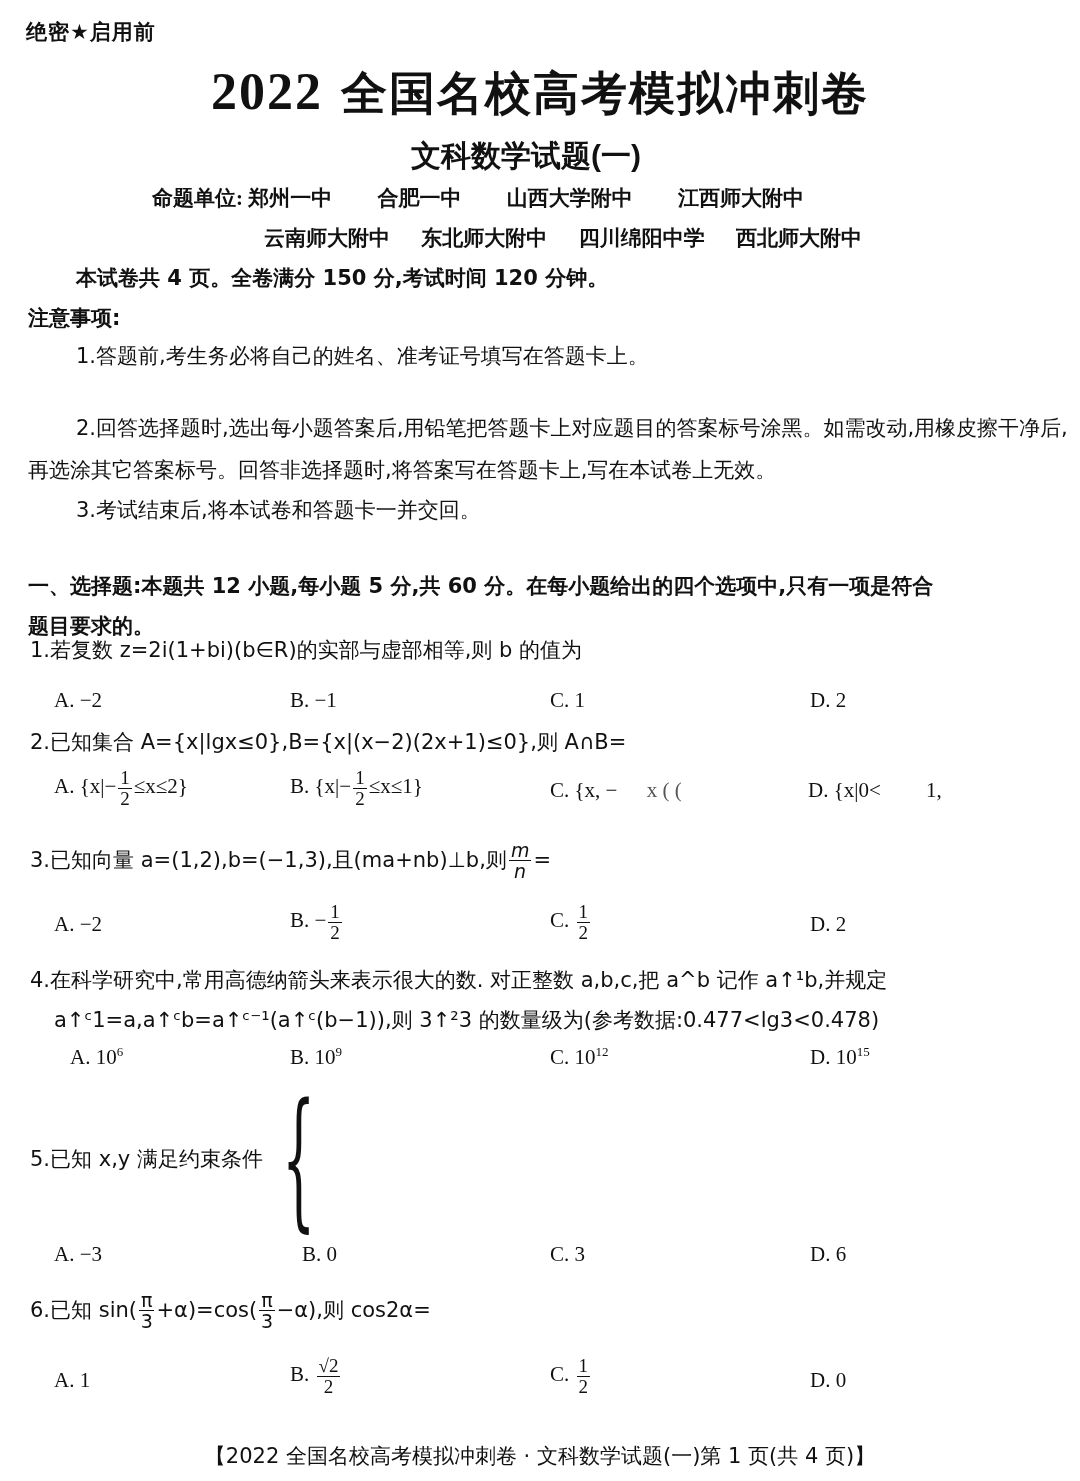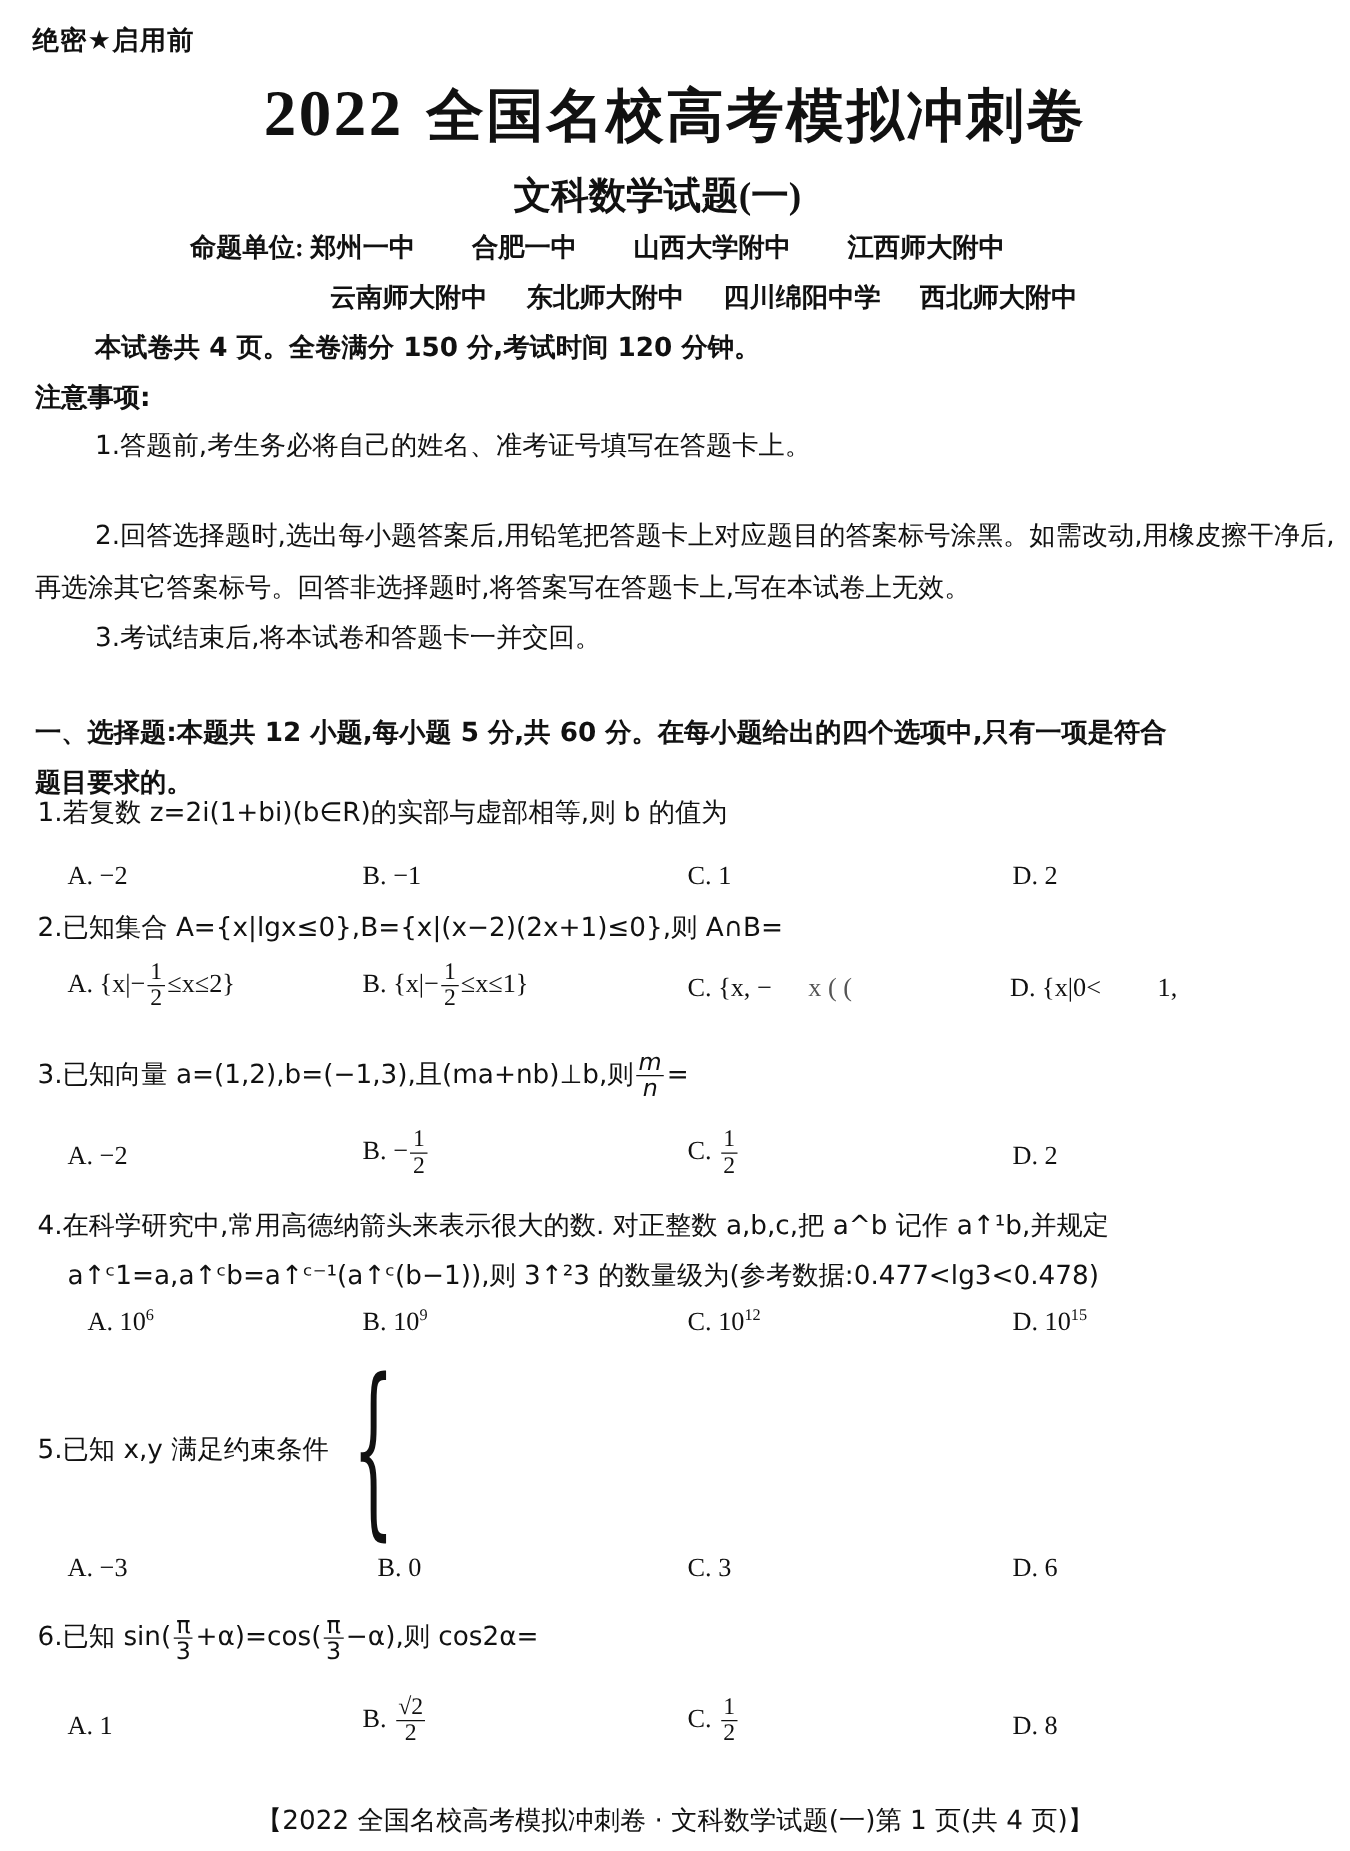--- a/index.html
+++ b/index.html
@@ -5,21 +5,21 @@
   html, body { margin: 0; padding: 0; }
   body {
     width: 1080px; height: 1481px; background: #ffffff; color: #111;
     font-family: "DejaVu Serif", "Liberation Serif", serif;
     position: relative; overflow: hidden;
   }
   .abs { position: absolute; }
   .secret { left: 26px; top: 18px; font-size: 21px; font-weight: bold; font-family: "DejaVu Sans", sans-serif; letter-spacing: 1px; }
   .title { left: 0; width: 1080px; top: 62px; text-align: center; font-size: 46px; font-weight: bold; font-family: "DejaVu Sans", sans-serif; letter-spacing: 2px; }
   .title .yr { font-family: "Liberation Serif", serif; font-size: 52px; }
-  .subtitle { left: 0; width: 1052px; top: 136px; text-align: center; font-size: 30px; font-weight: bold; font-family: Liberation Serif, serif; }
+  .subtitle { left: 0; width: 1052px; top: 136px; text-align: center; font-size: 30px; font-weight: bold; font-family: Liberation Sans, sans-serif; }
   .units1 { left: 152px; top: 184px; font-size: 21px; font-weight: bold; font-family: Liberation Serif, serif; white-space: nowrap; }
   .units2 { left: 264px; top: 224px; font-size: 21px; font-weight: bold; font-family: "DejaVu Sans", sans-serif; white-space: nowrap; }
   .units1 span, .units2 span { margin-right: 40px; }
   .units2 span { margin-right: 24px; }
   .line { font-size: 21px; white-space: nowrap; font-family: "DejaVu Sans", sans-serif; font-weight: bold; }
   .bold { font-weight: bold; }
   .para { left: 28px; width: 1040px; font-size: 21px; line-height: 40px; font-family: "DejaVu Sans", sans-serif; text-indent: 48px; }
   .q { left: 30px; font-size: 21px; white-space: nowrap; font-family: "DejaVu Sans", sans-serif; }
   .opt { font-size: 21px; white-space: nowrap; font-family: "Liberation Serif", serif; }
   .frac { display: inline-flex; flex-direction: column; align-items: center; vertical-align: middle; font-size: 19px; line-height: 20px; margin: 0 2px; }
@@ -150,15 +150,15 @@
       <span class="num">√2</span>
       <span>2</span>
     </span>
 </div>
 <div class="abs opt" style="left:550px; top:1356px;">
   <span>C. </span><span class="frac">
       <span class="num">1</span>
       <span>2</span>
     </span>
 </div>
-<div class="abs opt" style="left:810px; top:1368px;">D. 8</div>
+<div class="abs opt" style="left:810px; top:1368px;">D. 0</div>
 
 <div class="abs footer">【2022 全国名校高考模拟冲刺卷 · 文科数学试题(一)第 1 页(共 4 页)】</div>
 
 </body></html>

